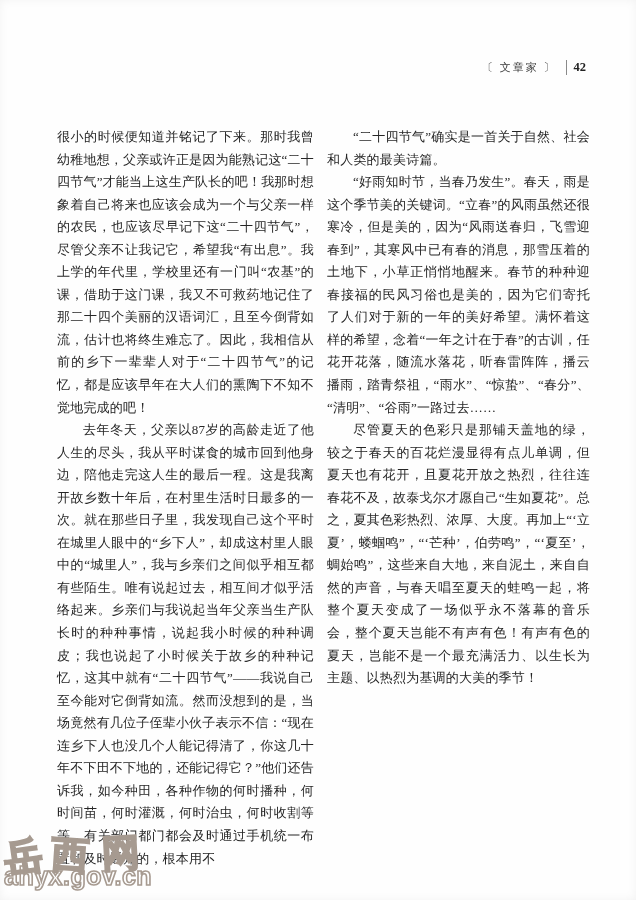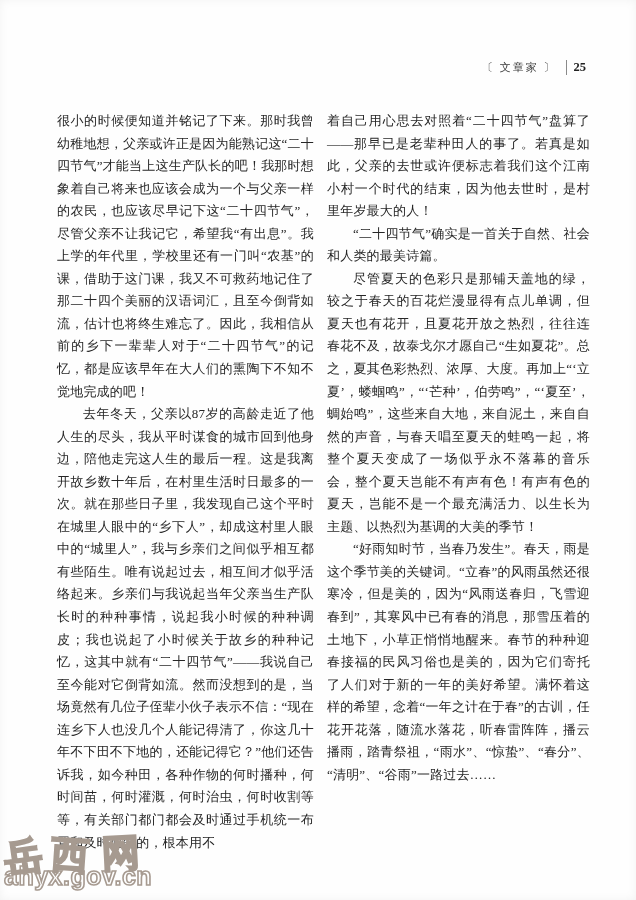--- a/index.html
+++ b/index.html
@@ -21,21 +21,21 @@
     font-size:11px;color:#3a3a3a;
   }
   .journal-label{letter-spacing:2px;}
   .header-divider{
     width:1px;height:15px;background:#8a8a8a;
     margin:0 7px 0 9px;
   }
   .page-number{font-weight:bold;font-size:12.5px;color:#222;}
   
   .column{
-    position:absolute;top:110px;
+    position:absolute;top:126px;
     font-size:13px;
     line-height:22.55px;
     text-align:justify;
     text-justify:inter-ideograph;
     letter-spacing:0.2px;
   }
   .column p{margin:0;}
   .column p.ind{text-indent:2em;}
   #col-left{left:57px;width:257px;}
   #col-right{left:327px;width:263px;}
@@ -66,33 +66,32 @@
   }
 </style>
 </head>
 <body>
 
 <div id="page">
 
   <div class="header">
     <span class="journal-label">〔 文章家 〕</span>
     <span class="header-divider"></span>
-    <span class="page-number">25</span>
+    <span class="page-number">42</span>
   </div>
 
   <div class="column" id="col-left">
     <p class="cont">很小的时候便知道并铭记了下来。那时我曾幼稚地想，父亲或许正是因为能熟记这“二十四节气”才能当上这生产队长的吧！我那时想象着自己将来也应该会成为一个与父亲一样的农民，也应该尽早记下这“二十四节气”，尽管父亲不让我记它，希望我“有出息”。我上学的年代里，学校里还有一门叫“农基”的课，借助于这门课，我又不可救药地记住了那二十四个美丽的汉语词汇，且至今倒背如流，估计也将终生难忘了。因此，我相信从前的乡下一辈辈人对于“二十四节气”的记忆，都是应该早年在大人们的熏陶下不知不觉地完成的吧！</p>
     <p class="ind">去年冬天，父亲以87岁的高龄走近了他人生的尽头，我从平时谋食的城市回到他身边，陪他走完这人生的最后一程。这是我离开故乡数十年后，在村里生活时日最多的一次。就在那些日子里，我发现自己这个平时在城里人眼中的“乡下人”，却成这村里人眼中的“城里人”，我与乡亲们之间似乎相互都有些陌生。唯有说起过去，相互间才似乎活络起来。乡亲们与我说起当年父亲当生产队长时的种种事情，说起我小时候的种种调皮；我也说起了小时候关于故乡的种种记忆，这其中就有“二十四节气”——我说自己至今能对它倒背如流。然而没想到的是，当场竟然有几位子侄辈小伙子表示不信：“现在连乡下人也没几个人能记得清了，你这几十年不下田不下地的，还能记得它？”他们还告诉我，如今种田，各种作物的何时播种，何时间苗，何时灌溉，何时治虫，何时收割等等，有关部门都门都会及时通过手机统一布置和及时通知的，根本用不</p>
   </div>
 
   <div class="column" id="col-right">
-    <p class="cont">着自己用心思去对照着“二十四节气”盘算了——那早已是老辈种田人的事了。若真是如此，父亲的去世或许便标志着我们这个江南小村一个时代的结束，因为他去世时，是村里年岁最大的人！</p>
     <p class="ind">“二十四节气”确实是一首关于自然、社会和人类的最美诗篇。</p>
+    <p class="ind">“好雨知时节，当春乃发生”。春天，雨是这个季节美的关键词。“立春”的风雨虽然还很寒冷，但是美的，因为“风雨送春归，飞雪迎春到”，其寒风中已有春的消息，那雪压着的土地下，小草正悄悄地醒来。春节的种种迎春接福的民风习俗也是美的，因为它们寄托了人们对于新的一年的美好希望。满怀着这样的希望，念着“一年之计在于春”的古训，任花开花落，随流水落花，听春雷阵阵，播云播雨，踏青祭祖，“雨水”、“惊蛰”、“春分”、“清明”、“谷雨”一路过去……</p>
     <p class="ind">尽管夏天的色彩只是那铺天盖地的绿，较之于春天的百花烂漫显得有点儿单调，但夏天也有花开，且夏花开放之热烈，往往连春花不及，故泰戈尔才愿自己“生如夏花”。总之，夏其色彩热烈、浓厚、大度。再加上“‘立夏’，蝼蝈鸣”，“‘芒种’，伯劳鸣”，“‘夏至’，蜩始鸣”，这些来自大地，来自泥土，来自自然的声音，与春天唱至夏天的蛙鸣一起，将整个夏天变成了一场似乎永不落幕的音乐会，整个夏天岂能不有声有色！有声有色的夏天，岂能不是一个最充满活力、以生长为主题、以热烈为基调的大美的季节！</p>
-    <p class="ind">“好雨知时节，当春乃发生”。春天，雨是这个季节美的关键词。“立春”的风雨虽然还很寒冷，但是美的，因为“风雨送春归，飞雪迎春到”，其寒风中已有春的消息，那雪压着的土地下，小草正悄悄地醒来。春节的种种迎春接福的民风习俗也是美的，因为它们寄托了人们对于新的一年的美好希望。满怀着这样的希望，念着“一年之计在于春”的古训，任花开花落，随流水落花，听春雷阵阵，播云播雨，踏青祭祖，“雨水”、“惊蛰”、“春分”、“清明”、“谷雨”一路过去……</p>
   </div>
 
   <div class="watermark">
     <div class="wm-chars">
       <span class="wm-char">岳</span>
       <span class="wm-char">西</span>
       <span class="wm-char">网</span>
     </div>
     <div class="wm-url">ahyx.gov.cn</div>
   </div>

